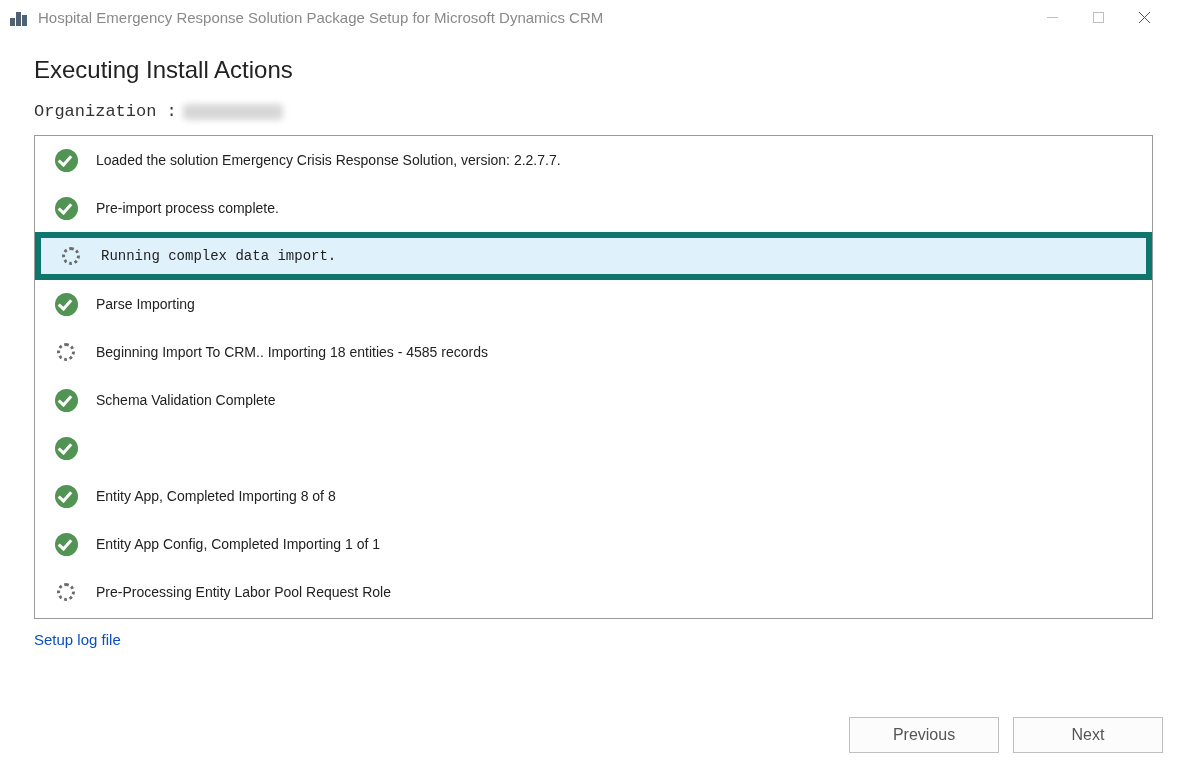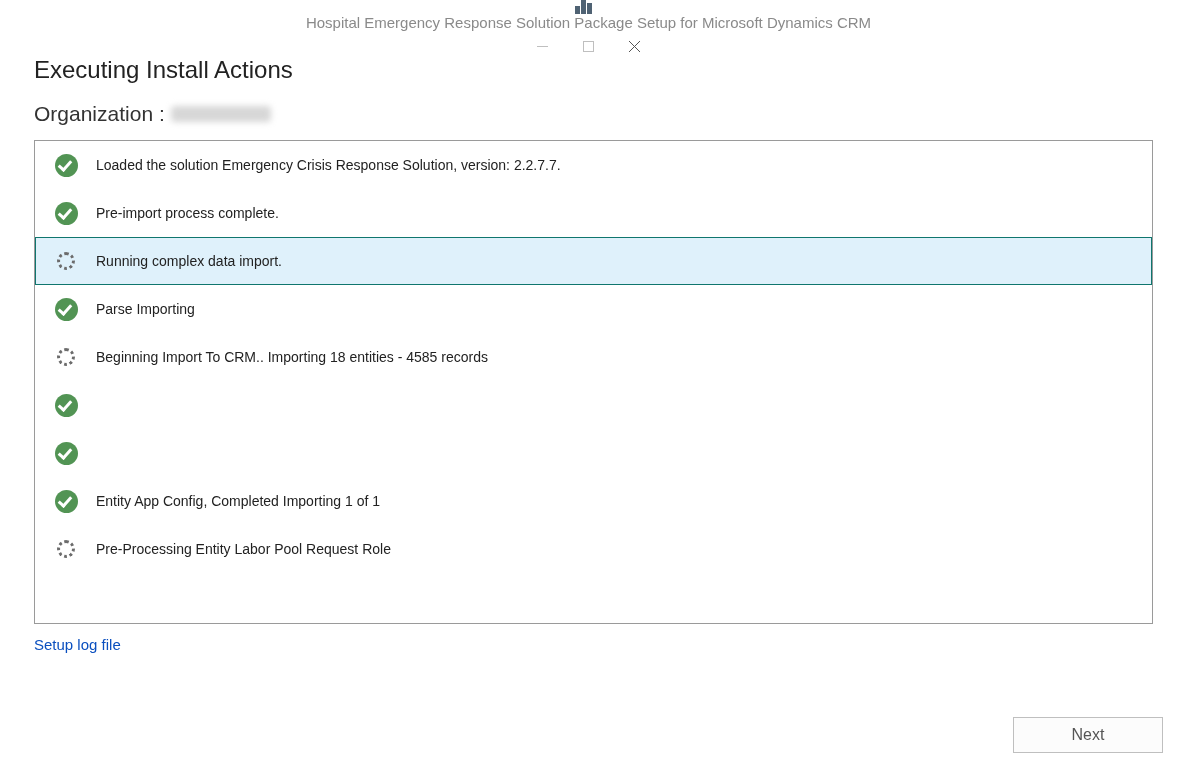--- a/index.html
+++ b/index.html
@@ -12,21 +12,20 @@
     color: #333;
     overflow: hidden;
   }
   .titlebar {
     display: flex;
     align-items: center;
     height: 34px;
     padding: 0 20px 0 10px;
     color: #8a8a8a;
     font-size: 15px;
-    flex-direction: column;
   }
   .titlebar .app-icon {
     width: 20px; height: 18px;
     margin-right: 8px;
     display:flex;align-items:flex-end;
     gap:1px;
   }
   .titlebar .app-icon span {
     display:inline-block;
     background:#4f6273;
@@ -57,24 +56,24 @@
     font-weight: 400;
     margin: 12px 0 18px 0;
     color:#222;
   }
   .status-line {
     font-size:17px;
     color:#333;
     margin-bottom: 24px;
   }
   .org-line {
-    font-size:21px;
+    font-size:17px;
     color:#333;
     margin-bottom: 14px;
-    display:flex;align-items:center;gap:6px;
+    display:flex;align-items:center;gap:6px;font-family:Liberation Mono, monospace;
   }
   .org-blur {
     display:inline-block;
     width:100px;height:16px;
     background: #d7d7d7;
     border-radius:4px;
     filter: blur(3px);
   }
 
   .log-box {
@@ -86,21 +85,22 @@
     display:flex;
     align-items:center;
     height:48px;
     padding-left:18px;
     font-size:14px;
     color:#222;
     border:1px solid transparent;
   }
   .log-row.selected {
     background:#dff1fb;
-    border:1px solid #0f766e;
+    border:6px solid #0f766e;
+    font-family:Liberation Mono, monospace;
   }
   .log-icon {
     width:24px;height:24px;
     margin-right:18px;
     display:flex;align-items:center;justify-content:center;
     flex-shrink:0;
   }
   .check-circle {
     width:23px;height:23px;border-radius:50%;
     background:#529454;
@@ -212,38 +212,46 @@
       <div class="log-row">
         <div class="log-icon">
           <div class="spinner-circle"></div>
         </div>
         <div>Beginning Import To CRM.. Importing 18 entities - 4585 records</div>
       </div>
       <div class="log-row">
         <div class="log-icon">
           <div class="check-circle"></div>
         </div>
-      </div>
-      <div class="log-row">
-        <div class="log-icon">
-          <div class="check-circle"></div>
-        </div>
+        <div>Schema Validation Complete</div>
+      </div>
+      <div class="log-row">
+        <div class="log-icon">
+          <div class="check-circle"></div>
+        </div>
+      </div>
+      <div class="log-row">
+        <div class="log-icon">
+          <div class="check-circle"></div>
+        </div>
+        <div>Entity App, Completed Importing 8 of 8</div>
       </div>
       <div class="log-row">
         <div class="log-icon">
           <div class="check-circle"></div>
         </div>
         <div>Entity App Config, Completed Importing 1 of 1</div>
       </div>
       <div class="log-row">
         <div class="log-icon">
           <div class="spinner-circle"></div>
         </div>
         <div>Pre-Processing Entity Labor Pool Request Role</div>
       </div>
     </div>
 
   <a class="view-log">Setup log file</a>
 </div>
 
 <div class="footer">
+  <div class="nav-btn">Previous</div>
   <div class="nav-btn">Next</div>
 </div>
 
 </body></html>

